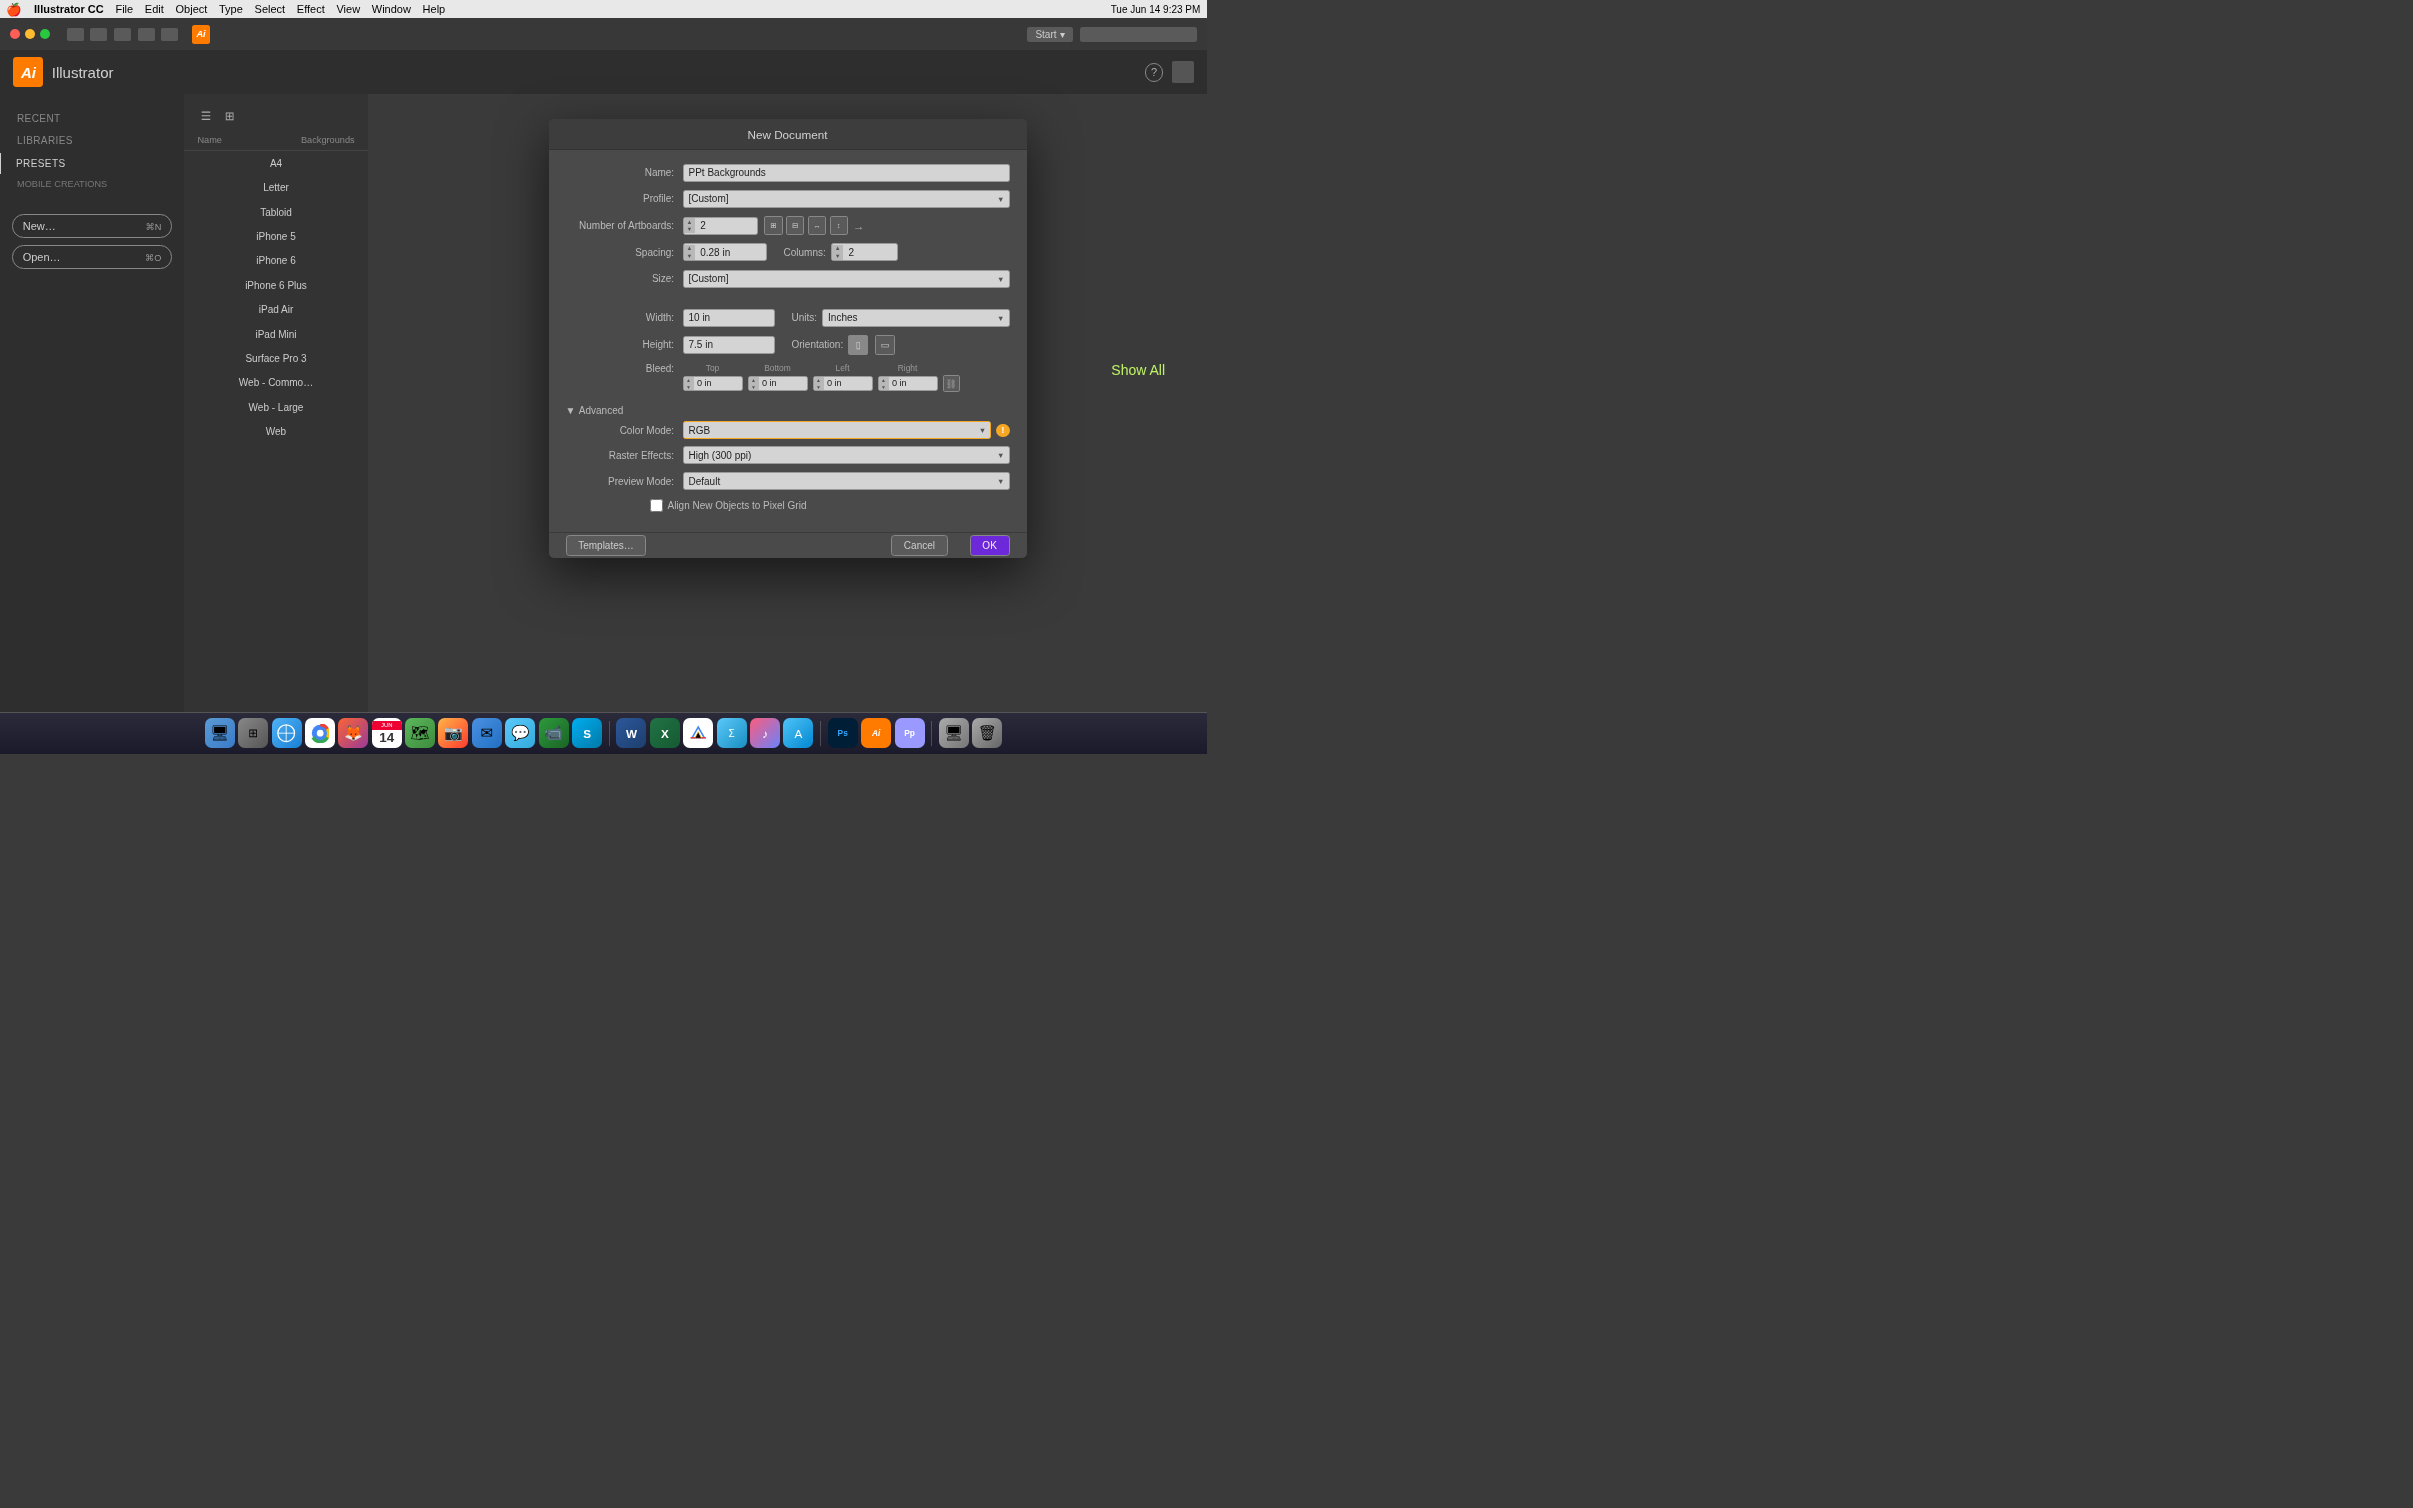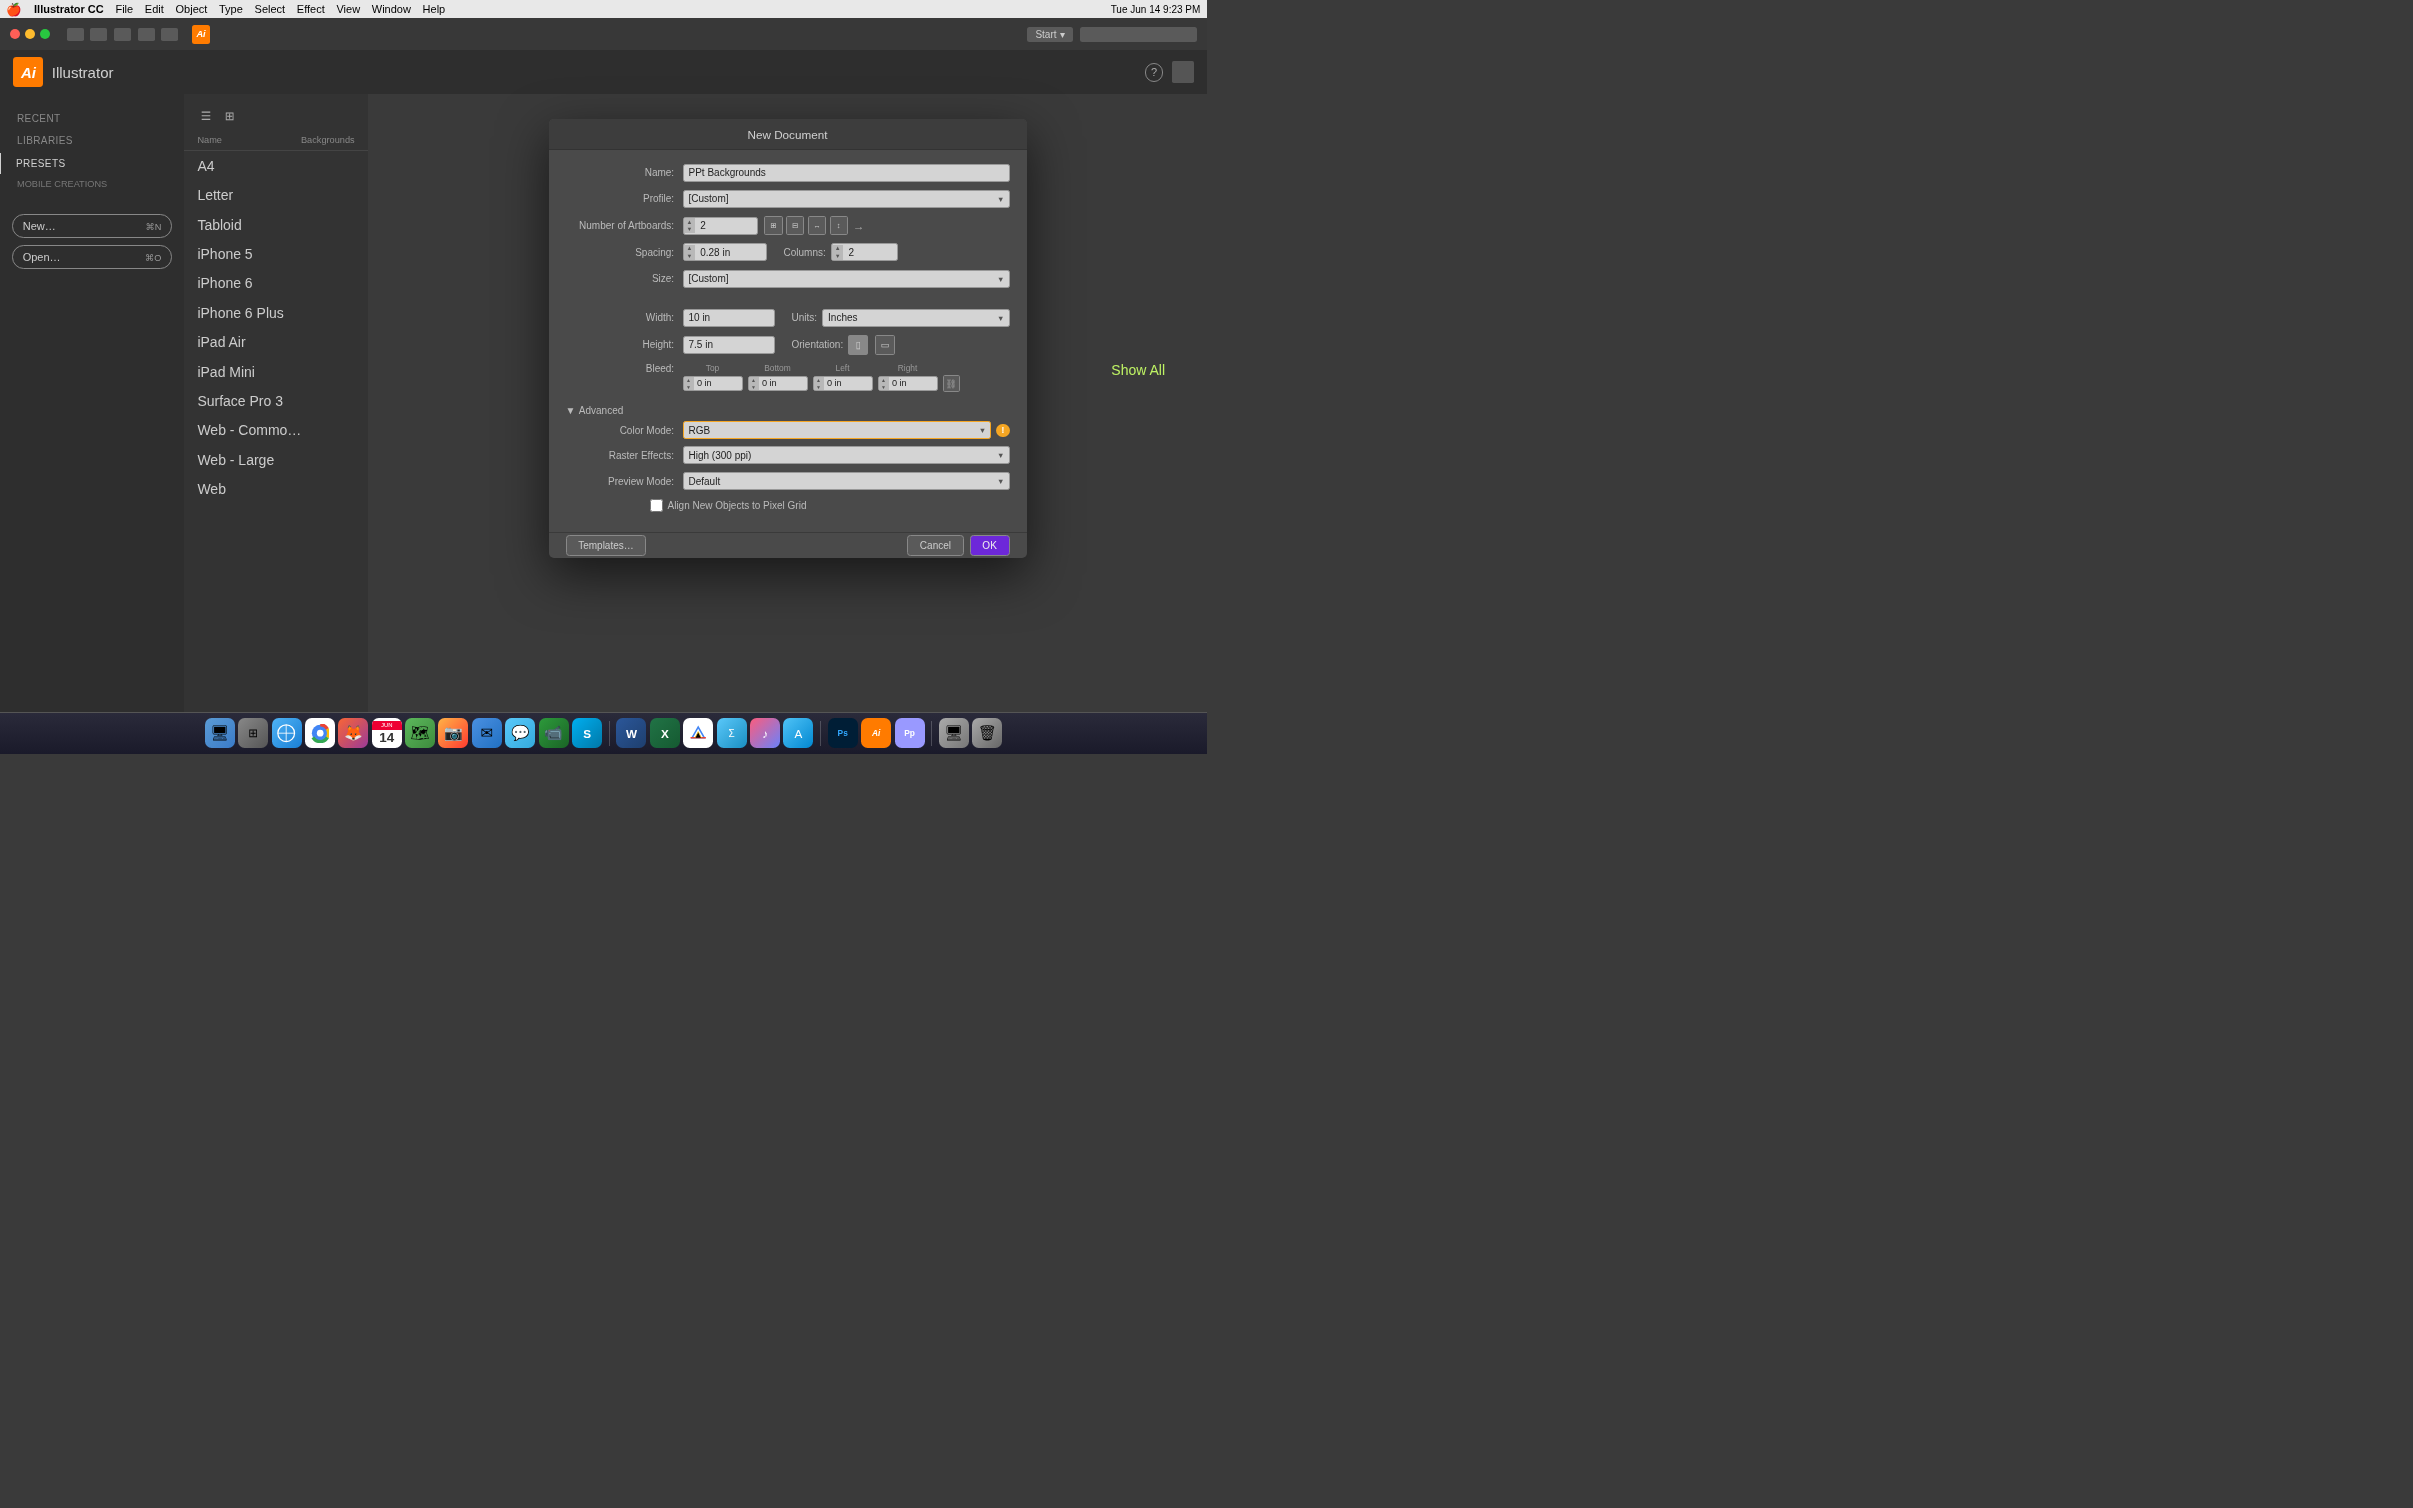--- a/index.html
+++ b/index.html
@@ -225,23 +225,24 @@
       font-size: 9.2px;
       color: #888;
       border-bottom: 0.8px solid #444;
       padding-bottom: 5px;
     }
     .list-headers .col-name { flex: 1; }
     .list-headers .col-desc { flex: 1; text-align: right; }
 
     .list-item {
       padding: 6.7px 13.4px;
-      font-size: 14px;
+      font-size: 10px;
       color: #ccc;
       cursor: pointer;
+      text-align: center;
     }
 
     
     .right-area {
       flex: 1;
       background: #3a3a3a;
       position: relative;
     }
 
     .show-all {
@@ -574,21 +575,21 @@
       color: #ccc;
       padding: 4.2px 11.7px;
       font-size: 10px;
       cursor: pointer;
     }
     .footer-btn.ok {
       background: #6d28d9;
       color: #eee;
       text-align: right;
     }
-    .footer-right { display: flex; gap: 6px; }
+    .footer-right { display: flex; gap: 22px; }
 
     
     .dock {
       height: 42px;
       background: linear-gradient(to bottom, #2a2a3a, #1a1a2a);
       display: flex;
       align-items: center;
       justify-content: center;
       gap: 3.4px;
       padding: 0 8.4px;

